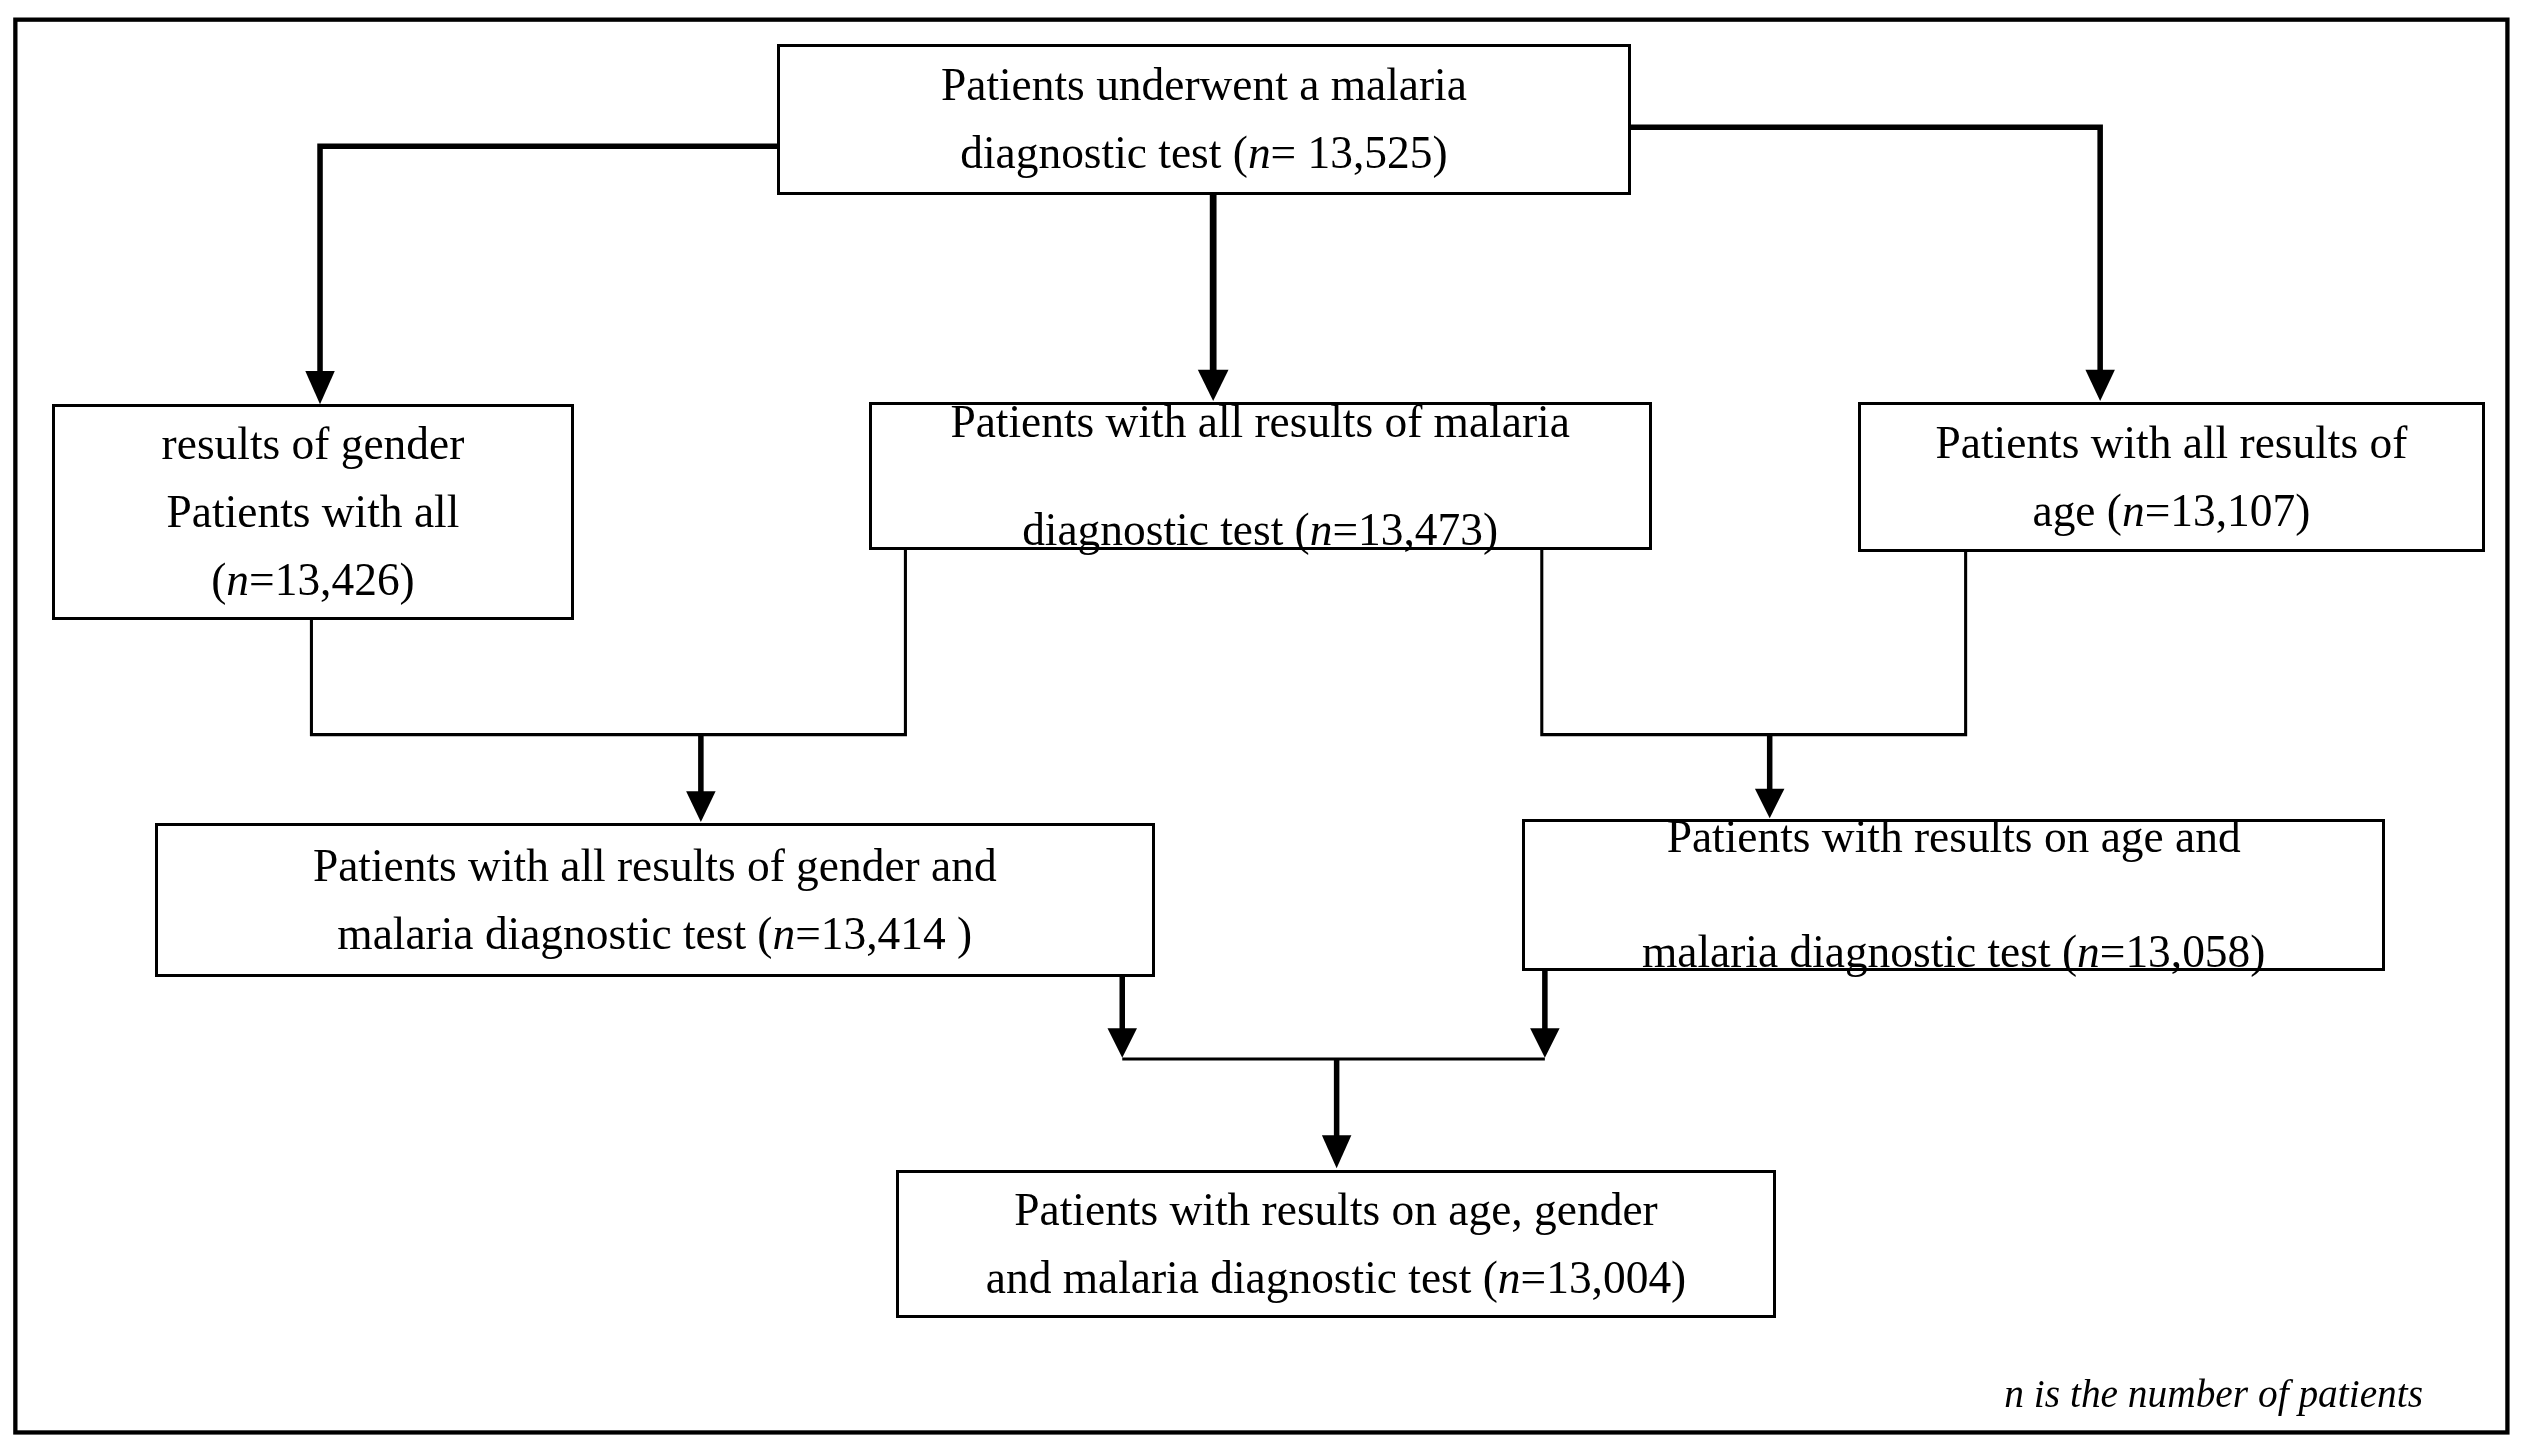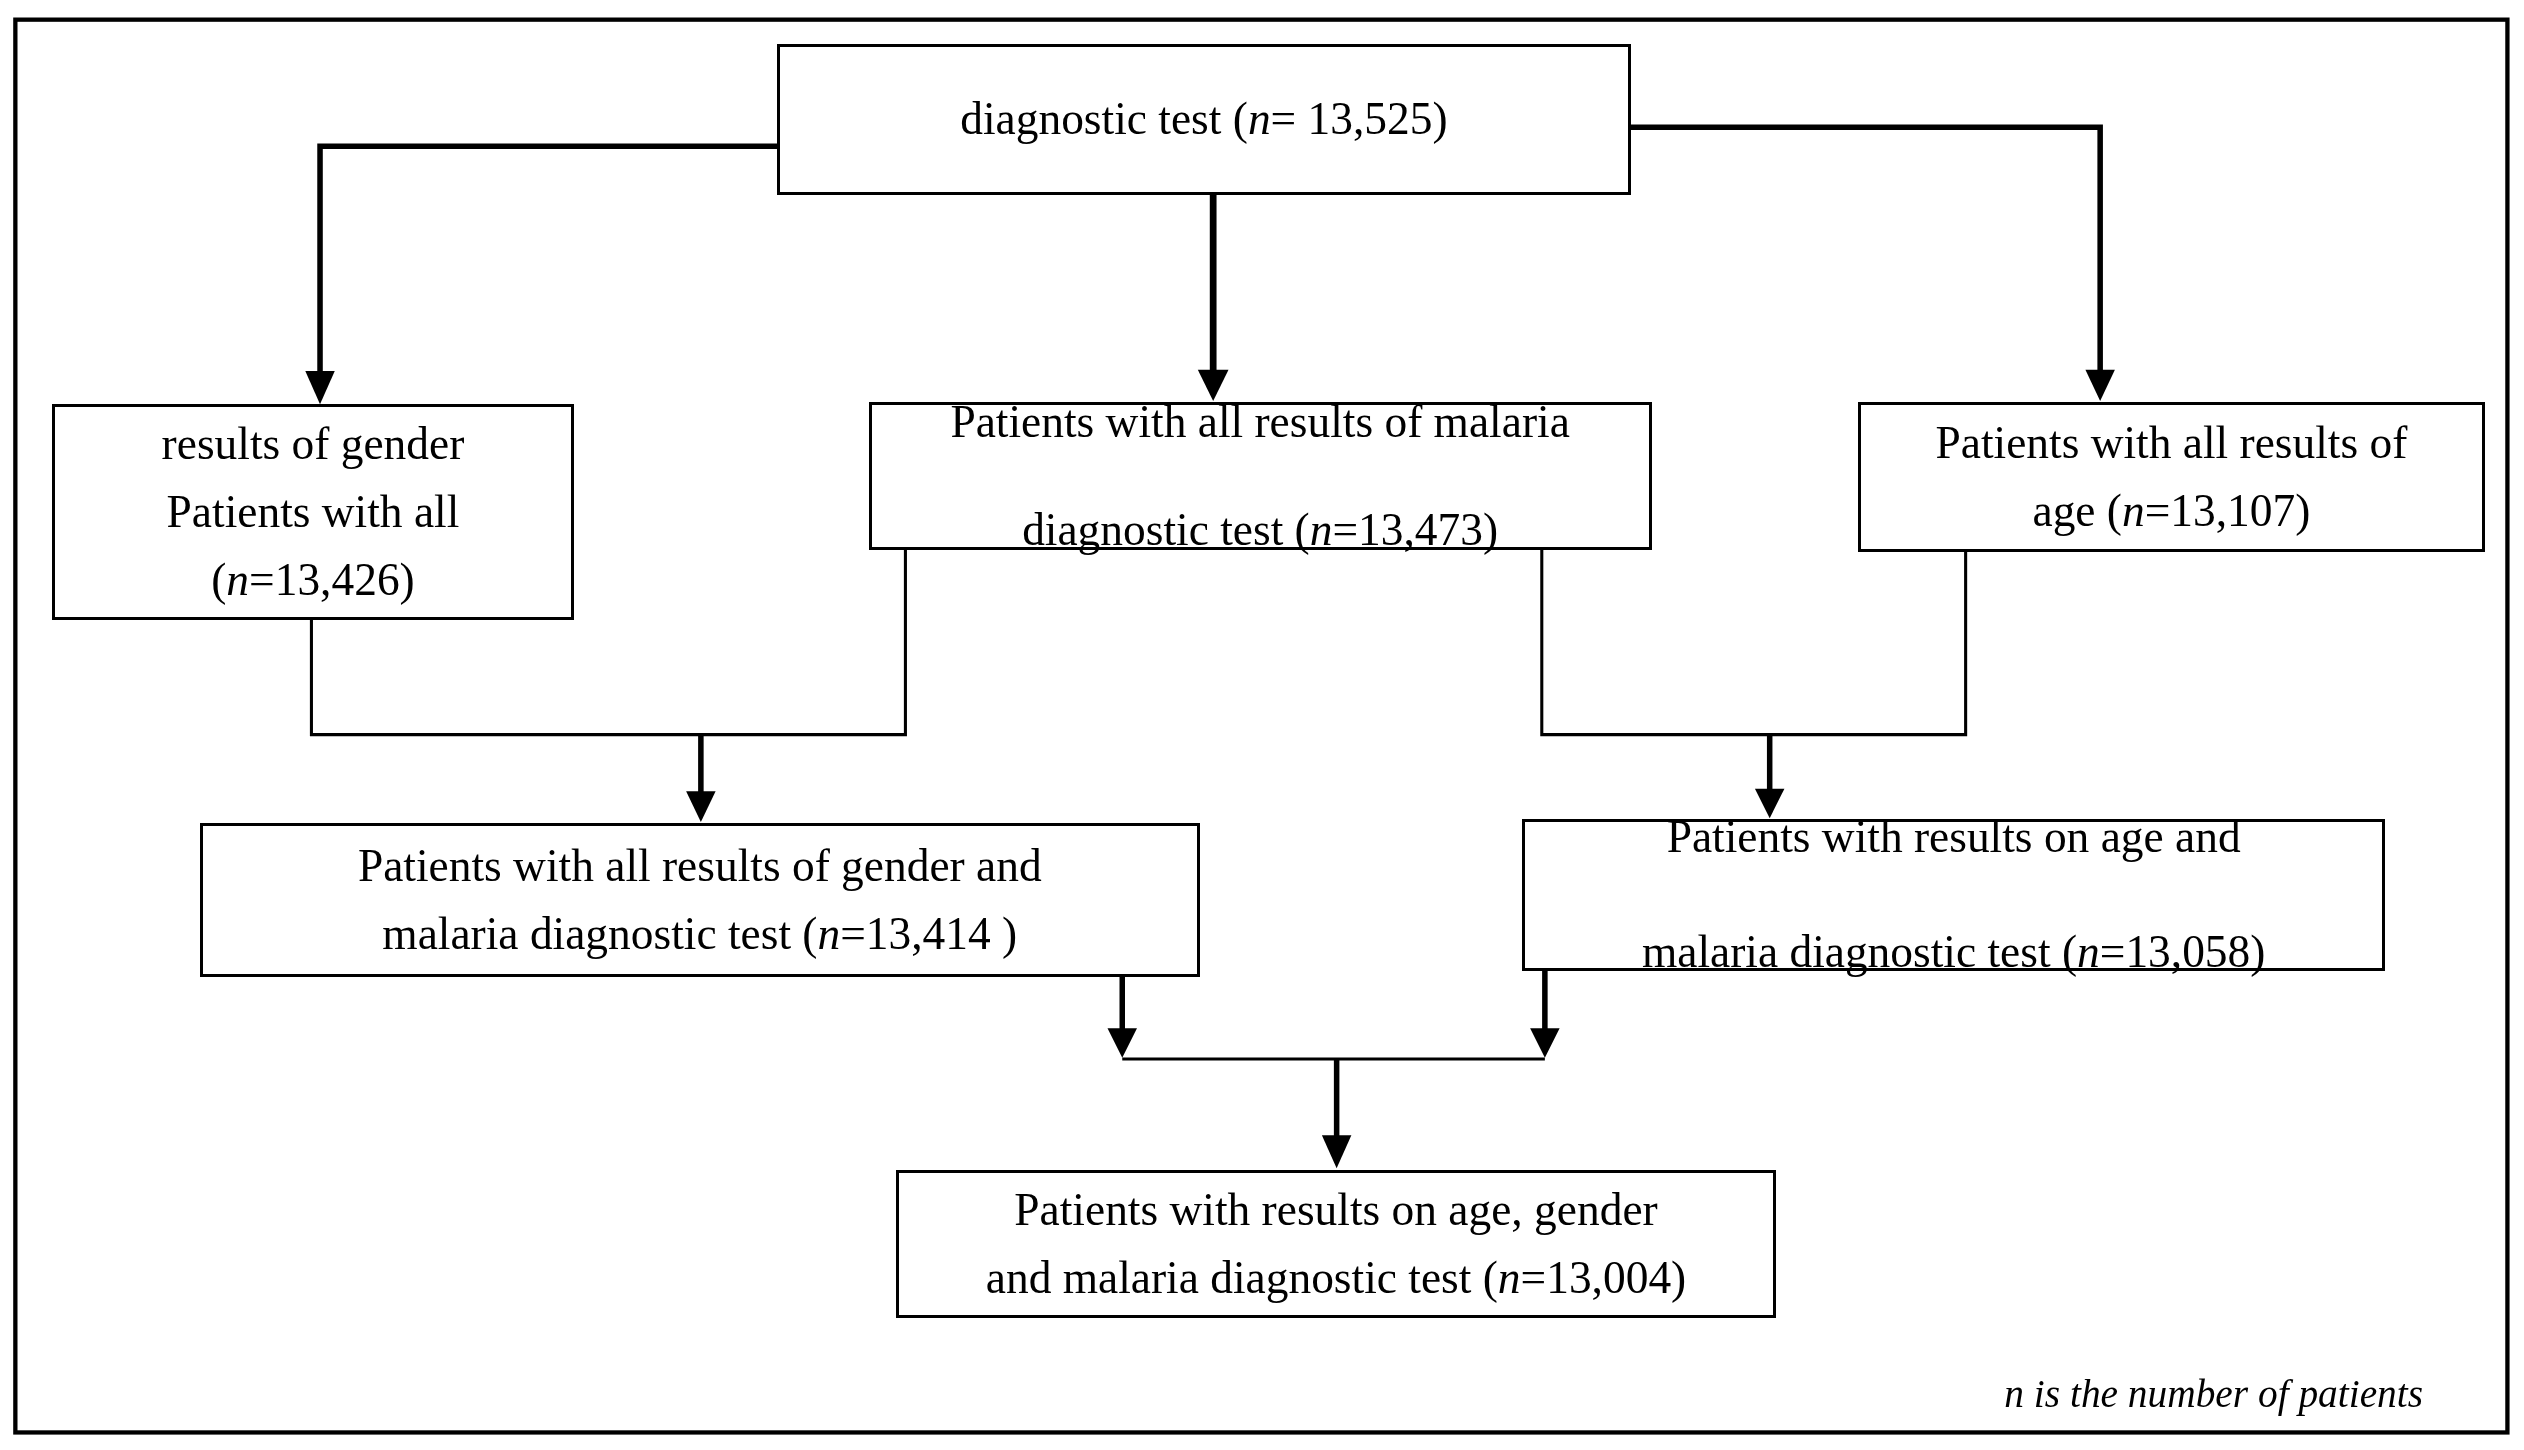--- a/index.html
+++ b/index.html
@@ -40,21 +40,21 @@
     right: 4.0%;
     font-style: italic;
     font-size: 1.56vw;
     white-space: nowrap;
   }
   
   .box-top            { left: 30.786%; top: 3.007%;  width: 33.828%; height: 10.419%; }
   .box-gender         { left: 2.069%;  top: 27.869%; width: 20.662%; height: 14.909%; }
   .box-malaria        { left: 34.412%; top: 27.742%; width: 31.029%; height: 10.165%; gap: 40px; }
   .box-age            { left: 73.619%; top: 27.742%; width: 24.824%; height: 10.292%; }
-  .box-gender-malaria { left: 6.133%;  top: 56.755%; width: 39.620%; height: 10.589%; margin-left: 45px; }
+  .box-gender-malaria { left: 6.133%;  top: 56.755%; width: 39.620%; height: 10.589%; }
   .box-age-malaria    { left: 60.307%; top: 56.459%; width: 34.193%; height: 10.462%; gap: 47px; }
   .box-final          { left: 35.483%; top: 80.686%; width: 34.899%; height: 10.165%; font-family: Liberation Serif, serif; }
 </style>
 </head>
 <body>
 
 <div class="figure">
 
   <svg class="layer" viewBox="0 0 4109 2361" preserveAspectRatio="none" aria-hidden="true">
     <rect x="25" y="32" width="4057" height="2300" fill="none" stroke="#000000" stroke-width="7"></rect>
@@ -91,20 +91,21 @@
       <polygon points="1803,1674 1851,1674 1827,1722" fill="#000000"></polygon>
       <path d="M2515 1578 V1678" fill="none" stroke="#000000" stroke-width="9"></path>
       <polygon points="2491,1674 2539,1674 2515,1722" fill="#000000"></polygon>
       <path d="M1827 1724 H2515" fill="none" stroke="#000000" stroke-width="5"></path>
       <path d="M2176 1724 V1852" fill="none" stroke="#000000" stroke-width="9"></path>
       <polygon points="2152,1848 2200,1848 2176,1902" fill="#000000"></polygon>
     </g>
   </svg>
 
   <div class="box box-top">
+    <span class="bl">Patients underwent a malaria</span>
     <span class="bl"><span>diagnostic test (</span><span class="nvar">n</span><span>= 13,525)</span></span>
   </div>
 
   <div class="box box-gender">
     <span class="bl">results of gender</span>
     <span class="bl">Patients with all</span>
     <span class="bl"><span>(</span><span class="nvar">n</span><span>=13,426)</span></span>
   </div>
 
   <div class="box box-malaria">

